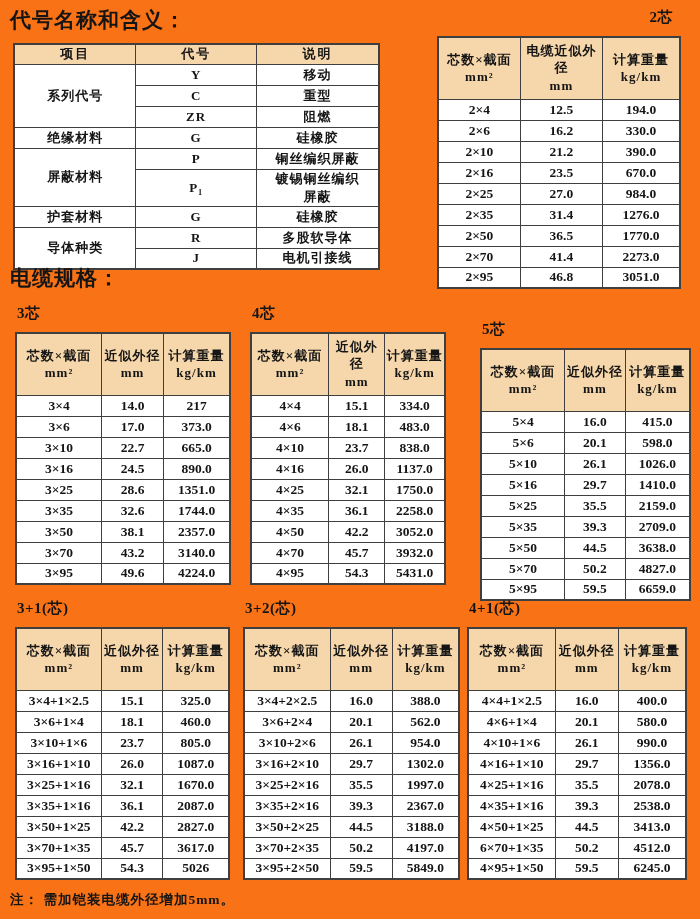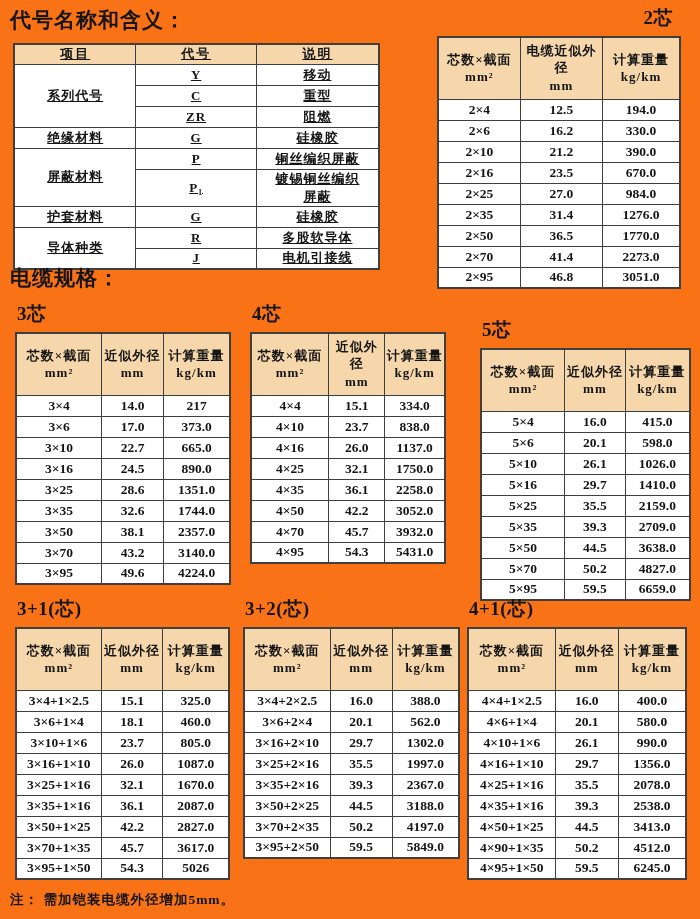--- a/index.html
+++ b/index.html
@@ -26,29 +26,28 @@
   .code-table {
     position:absolute; left:13px; top:43px; width:367px;
     border-collapse:collapse; table-layout:fixed;
     border:2px solid var(--border);
   }
   .code-table th, .code-table td {
     border:1px solid var(--border);
     text-align:center; vertical-align:middle;
     font-size:13px; font-weight:bold;
     padding:0 12px;
-    text-decoration:underline;
   }
   .code-table th { background:var(--header-bg); height:20px; letter-spacing:2px; }
   .code-table td { height:21px; background:#ffffff; letter-spacing:1px; }
 
   
   .spec-block { position:absolute; }
   .spec-label {
-    font-size:19px; font-weight:bold;
+    font-size:15px; font-weight:bold;
     height:23px; line-height:23px; letter-spacing:0.5px;
     padding-left:2px;
   }
   .spec-label-right { text-align:right; padding-right:8px; }
   .spec-table {
     border-collapse:collapse; width:100%; table-layout:fixed;
     border:2px solid var(--border);
     margin-top:7px;
   }
   .spec-table th, .spec-table td {
@@ -317,20 +316,25 @@
             </th>
           </tr>
         </thead>
       <tbody>
           <tr>
             <td>4×4</td>
             <td>15.1</td>
             <td>334.0</td>
           </tr>
           <tr>
+            <td>4×6</td>
+            <td>18.1</td>
+            <td>483.0</td>
+          </tr>
+          <tr>
             <td>4×10</td>
             <td>23.7</td>
             <td>838.0</td>
           </tr>
           <tr>
             <td>4×16</td>
             <td>26.0</td>
             <td>1137.0</td>
           </tr>
           <tr>
@@ -539,20 +543,25 @@
             <td>3×4+2×2.5</td>
             <td>16.0</td>
             <td>388.0</td>
           </tr>
           <tr>
             <td>3×6+2×4</td>
             <td>20.1</td>
             <td>562.0</td>
           </tr>
           <tr>
+            <td>3×10+2×6</td>
+            <td>26.1</td>
+            <td>954.0</td>
+          </tr>
+          <tr>
             <td>3×16+2×10</td>
             <td>29.7</td>
             <td>1302.0</td>
           </tr>
           <tr>
             <td>3×25+2×16</td>
             <td>35.5</td>
             <td>1997.0</td>
           </tr>
           <tr>
@@ -633,21 +642,21 @@
             <td>4×35+1×16</td>
             <td>39.3</td>
             <td>2538.0</td>
           </tr>
           <tr>
             <td>4×50+1×25</td>
             <td>44.5</td>
             <td>3413.0</td>
           </tr>
           <tr>
-            <td>4×90+1×35</td>
+            <td>6×70+1×35</td>
             <td>50.2</td>
             <td>4512.0</td>
           </tr>
           <tr>
             <td>4×95+1×50</td>
             <td>59.5</td>
             <td>6245.0</td>
           </tr>
         </tbody>
     </table>

